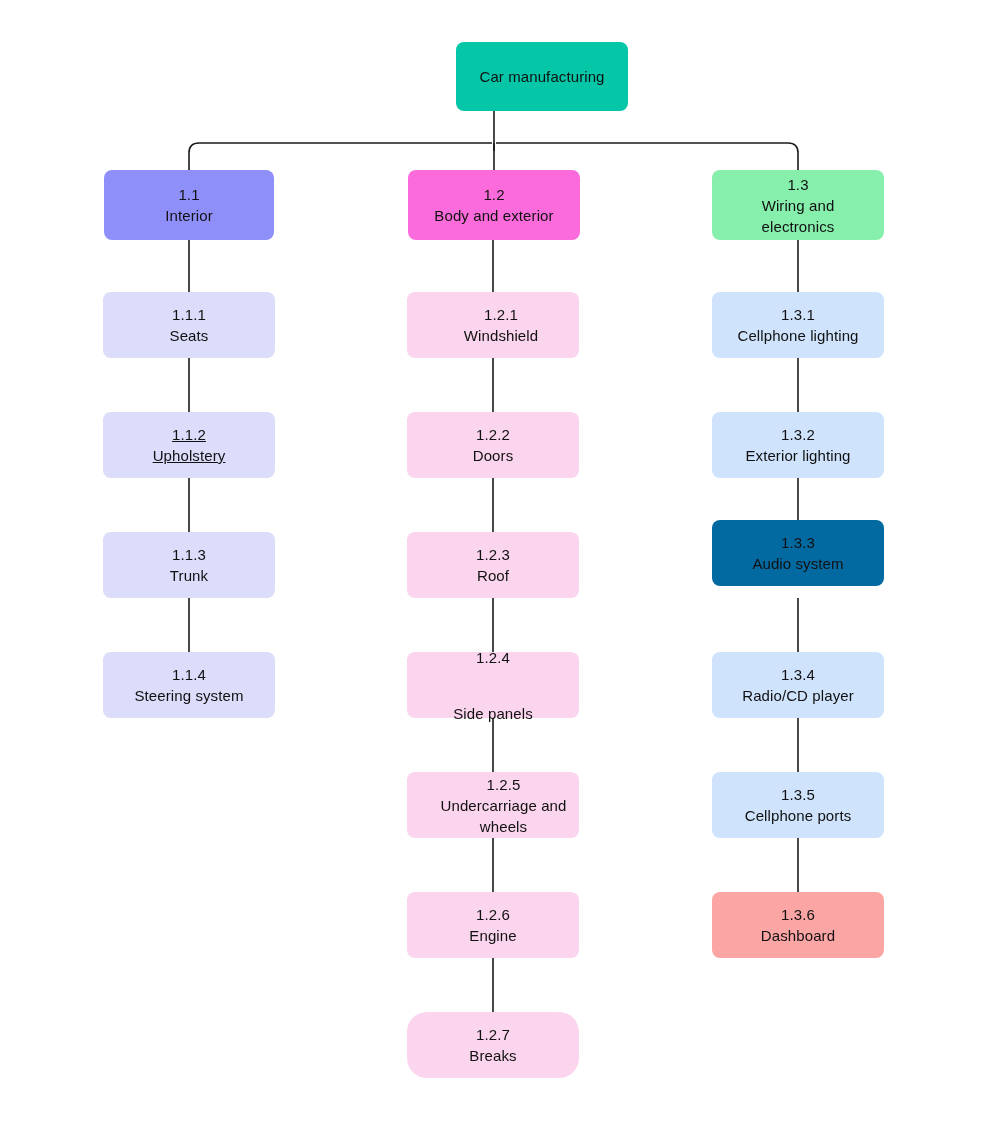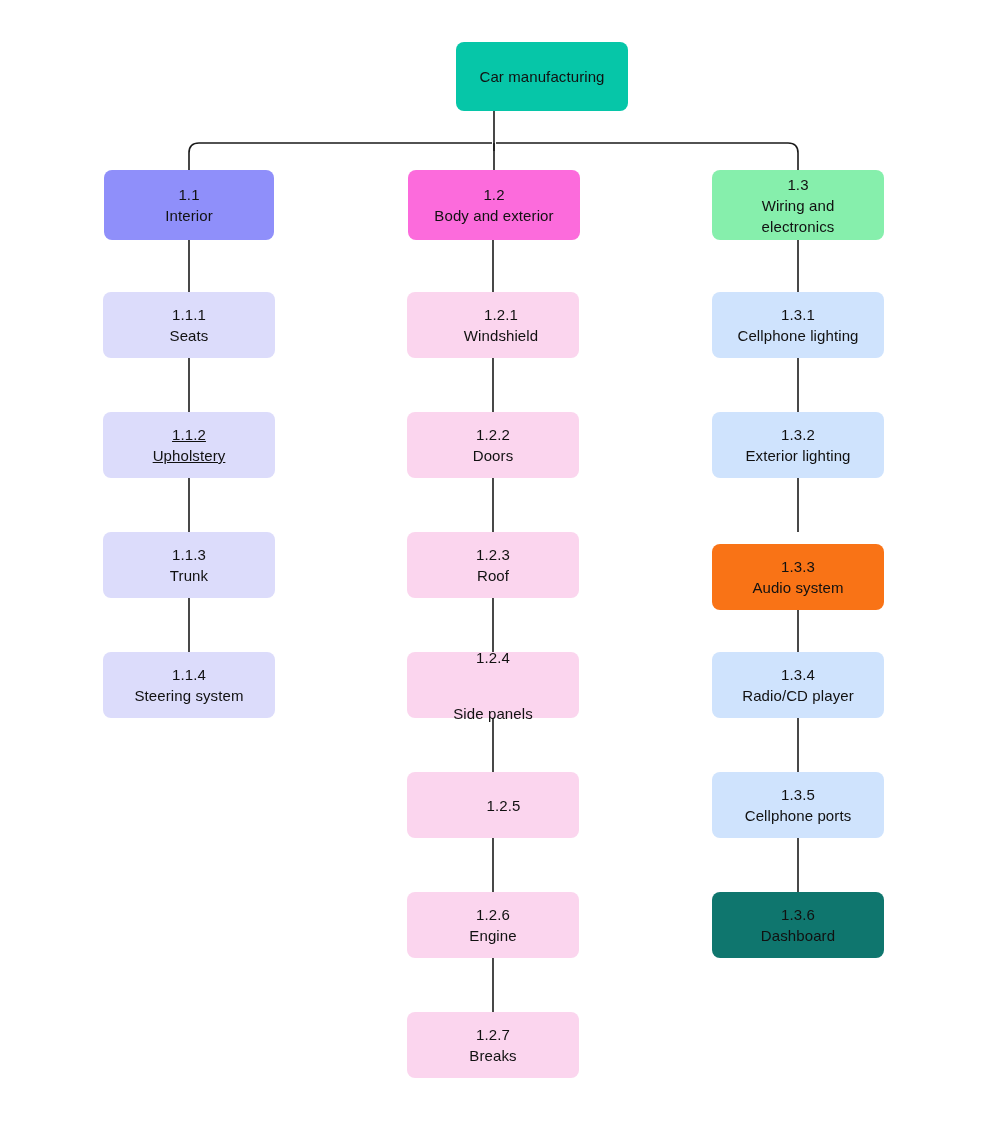--- a/index.html
+++ b/index.html
@@ -120,52 +120,54 @@
       <div class="node" style="left: 407px; top: 532px; width: 172px; height: 66px; background: rgb(251, 213, 238);">
         <span class="code">1.2.3</span>
         <span class="label">Roof</span>
       </div>
       <div class="node" style="left: 407px; top: 652px; width: 172px; height: 66px; background: rgb(251, 213, 238); gap: 35px;">
         <span class="code">1.2.4</span>
         <span class="label">Side panels</span>
       </div>
       <div class="node" style="left: 407px; top: 772px; width: 172px; height: 66px; background: rgb(251, 213, 238); padding-left: 29px;">
         <span class="code">1.2.5</span>
+        <span class="label">Undercarriage and
+wheels</span>
       </div>
       <div class="node" style="left: 407px; top: 892px; width: 172px; height: 66px; background: rgb(251, 213, 238); align-items: center;">
         <span class="code">1.2.6</span>
         <span class="label">Engine</span>
       </div>
-      <div class="node" style="left: 407px; top: 1012px; width: 172px; height: 66px; background: rgb(251, 213, 238);">
+      <div class="node" style="left: 407px; top: 1012px; width: 172px; height: 66px; background: rgb(251, 213, 238); border-radius: 20px;">
         <span class="code">1.2.7</span>
         <span class="label">Breaks</span>
       </div>
       <div class="node" style="left: 712px; top: 170px; width: 172px; height: 70px; background: #86efac;">
         <span class="code">1.3</span>
         <span class="label">Wiring and
 electronics</span>
       </div>
       <div class="node" style="left: 712px; top: 292px; width: 172px; height: 66px; background: rgb(207, 227, 253);">
         <span class="code">1.3.1</span>
         <span class="label">Cellphone lighting</span>
       </div>
       <div class="node" style="left: 712px; top: 412px; width: 172px; height: 66px; background: rgb(207, 227, 253); align-items: center;">
         <span class="code">1.3.2</span>
         <span class="label">Exterior lighting</span>
       </div>
-      <div class="node" style="left: 712px; top: 544px; width: 172px; height: 66px; background: #f97316;">
+      <div class="node" style="left: 712px; top: 520px; width: 172px; height: 66px; background: #0369a1;">
         <span class="code">1.3.3</span>
         <span class="label">Audio system</span>
       </div>
       <div class="node" style="left: 712px; top: 652px; width: 172px; height: 66px; background: rgb(207, 227, 253);">
         <span class="code">1.3.4</span>
         <span class="label">Radio/CD player</span>
       </div>
       <div class="node" style="left: 712px; top: 772px; width: 172px; height: 66px; background: rgb(207, 227, 253);">
         <span class="code">1.3.5</span>
         <span class="label">Cellphone ports</span>
       </div>
-      <div class="node" style="left: 712px; top: 892px; width: 172px; height: 66px; background: #0f766e;">
+      <div class="node" style="left: 712px; top: 892px; width: 172px; height: 66px; background: #fca5a5;">
         <span class="code">1.3.6</span>
         <span class="label">Dashboard</span>
       </div>
     </div>
 </div>
 
 </body></html>

